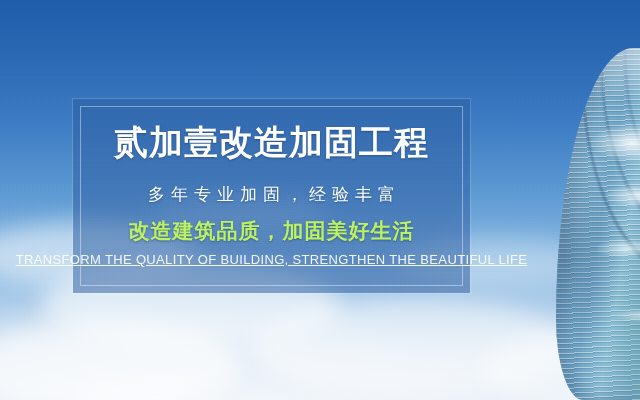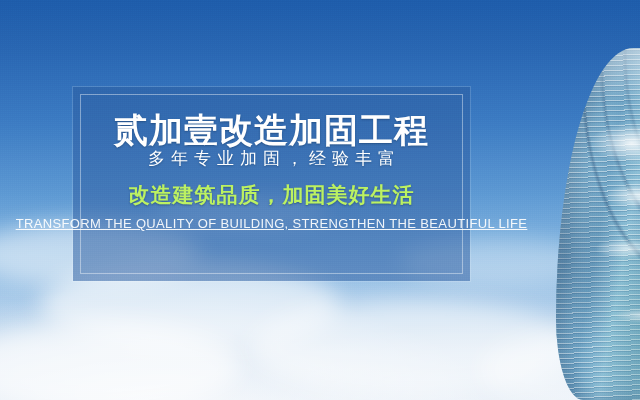--- a/index.html
+++ b/index.html
@@ -131,21 +131,21 @@
   .tower-tint {
     position: absolute;
     inset: 0;
     background: radial-gradient(ellipse 70% 60% at 86% 86%, rgba(120,200,180,.30) 0%, rgba(120,200,180,0) 72%);
   }
 
   
   .panel {
     position: absolute;
     left: 73px;
-    top: 87px;
+    top: 99px;
     width: 397px;
     height: 194px;
     background: rgba(46, 96, 163, .52);
     box-shadow: 0 0 0 1px rgba(255,255,255,.16);
   }
   .panel-inner-border {
     position: absolute;
     left: 7px;
     top: 7px;
     right: 7px;
@@ -166,21 +166,21 @@
   .title-main {
     font-size: 34px;
     font-weight: bold;
     color: #ffffff;
     letter-spacing: 1px;
     line-height: 1;
     white-space: nowrap;
     text-shadow: 0 1px 2px rgba(20,50,90,.45);
   }
   .title-sub {
-    margin-top: 3px;
+    margin-top: 27px;
     font-size: 17px;
     font-weight: normal;
     color: #ffffff;
     letter-spacing: 6px;
     text-indent: 6px;
     line-height: 1;
     white-space: nowrap;
     text-shadow: 0 1px 2px rgba(20,50,90,.40);
   }
   .title-slogan {

